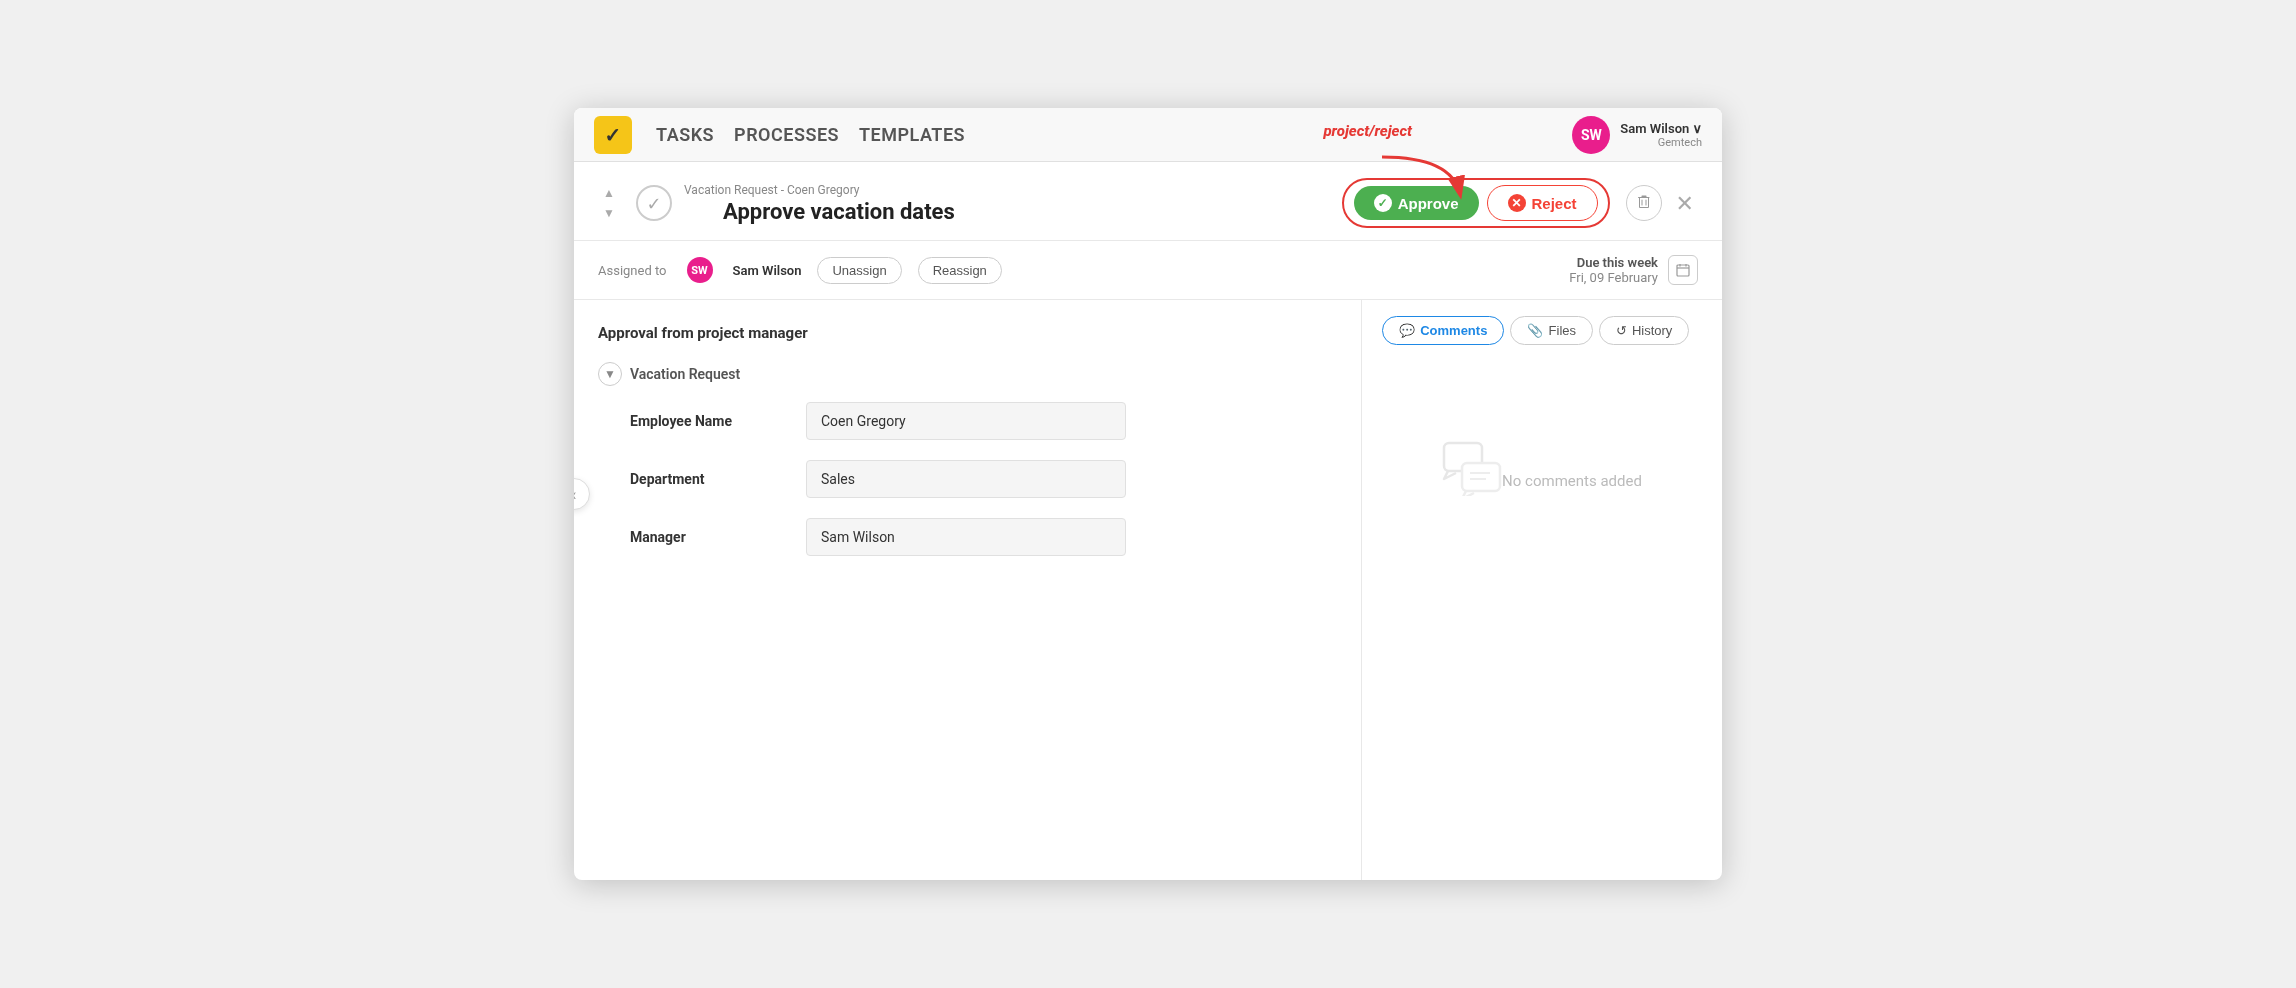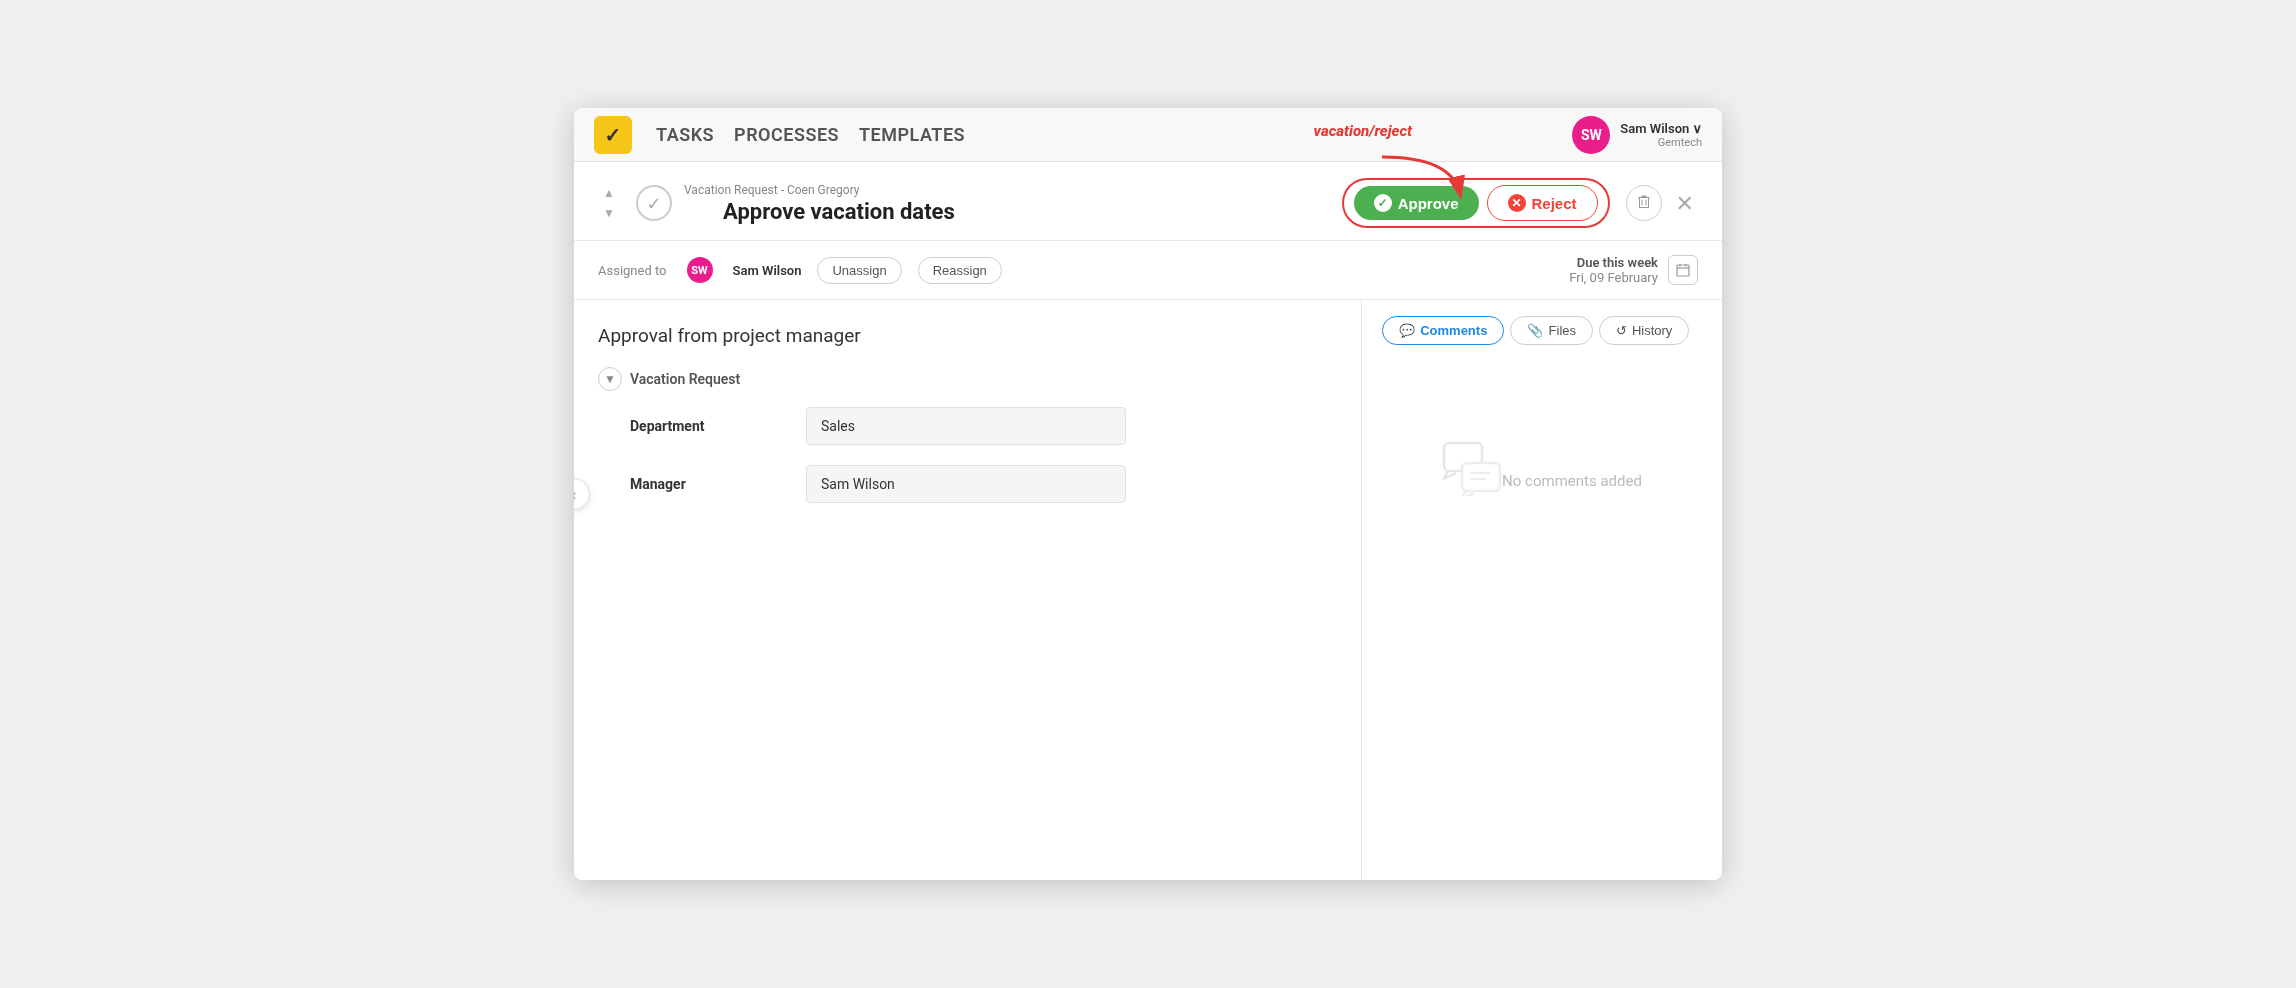--- a/index.html
+++ b/index.html
@@ -303,22 +303,22 @@
       min-height: 580px;
     }
 
     
     .left-panel {
       flex: 1;
       padding: 24px;
       border-right: 1px solid #e8e8e8;
     }
     .section-description {
-      font-size: 19px;
-      font-weight: 400;
+      font-size: 15px;
+      font-weight: 700;
       color: #333;
       margin-bottom: 20px;
     }
     .form-section-header {
       display: flex;
       align-items: center;
       gap: 8px;
       margin-bottom: 16px;
     }
     .form-section-toggle {
@@ -460,21 +460,21 @@
       <div class="user-info">
         <div class="user-name">Sam Wilson ∨</div>
         <div class="user-company">Gemtech</div>
       </div>
     </div>
   </nav>
 
   <div class="task-header">
 
     <div style="position:absolute; top: -40px; right: 310px; pointer-events:none;">
-      <div class="annotation-label">vacation/reject</div>
+      <div class="annotation-label">project/reject</div>
     </div>
 
     <svg style="position:absolute; top:-10px; right:250px; width:100px; height:55px; pointer-events:none;" viewBox="0 0 100 55">
       <defs>
         <marker id="arrowhead" markerWidth="8" markerHeight="6" refX="6" refY="3" orient="auto">
           <polygon points="0 0, 8 3, 0 6" fill="#e53935"></polygon>
         </marker>
       </defs>
       <path d="M 10 5 Q 80 5 88 42" stroke="#e53935" stroke-width="3" fill="none" marker-end="url(#arrowhead)"></path>
     </svg>
@@ -535,20 +535,24 @@
 
   <div class="content-area">
 
     <div class="left-panel">
       <div class="section-description">Approval from project manager</div>
       <div class="form-section-header">
         <div class="form-section-toggle">▼</div>
         <div class="form-section-title">Vacation Request</div>
       </div>
       <div class="form-fields">
+        <div class="form-row">
+          <div class="form-label">Employee Name</div>
+          <div class="form-value">Coen Gregory</div>
+        </div>
         <div class="form-row">
           <div class="form-label">Department</div>
           <div class="form-value">Sales</div>
         </div>
         <div class="form-row">
           <div class="form-label">Manager</div>
           <div class="form-value">Sam Wilson</div>
         </div>
       </div>
     </div>

